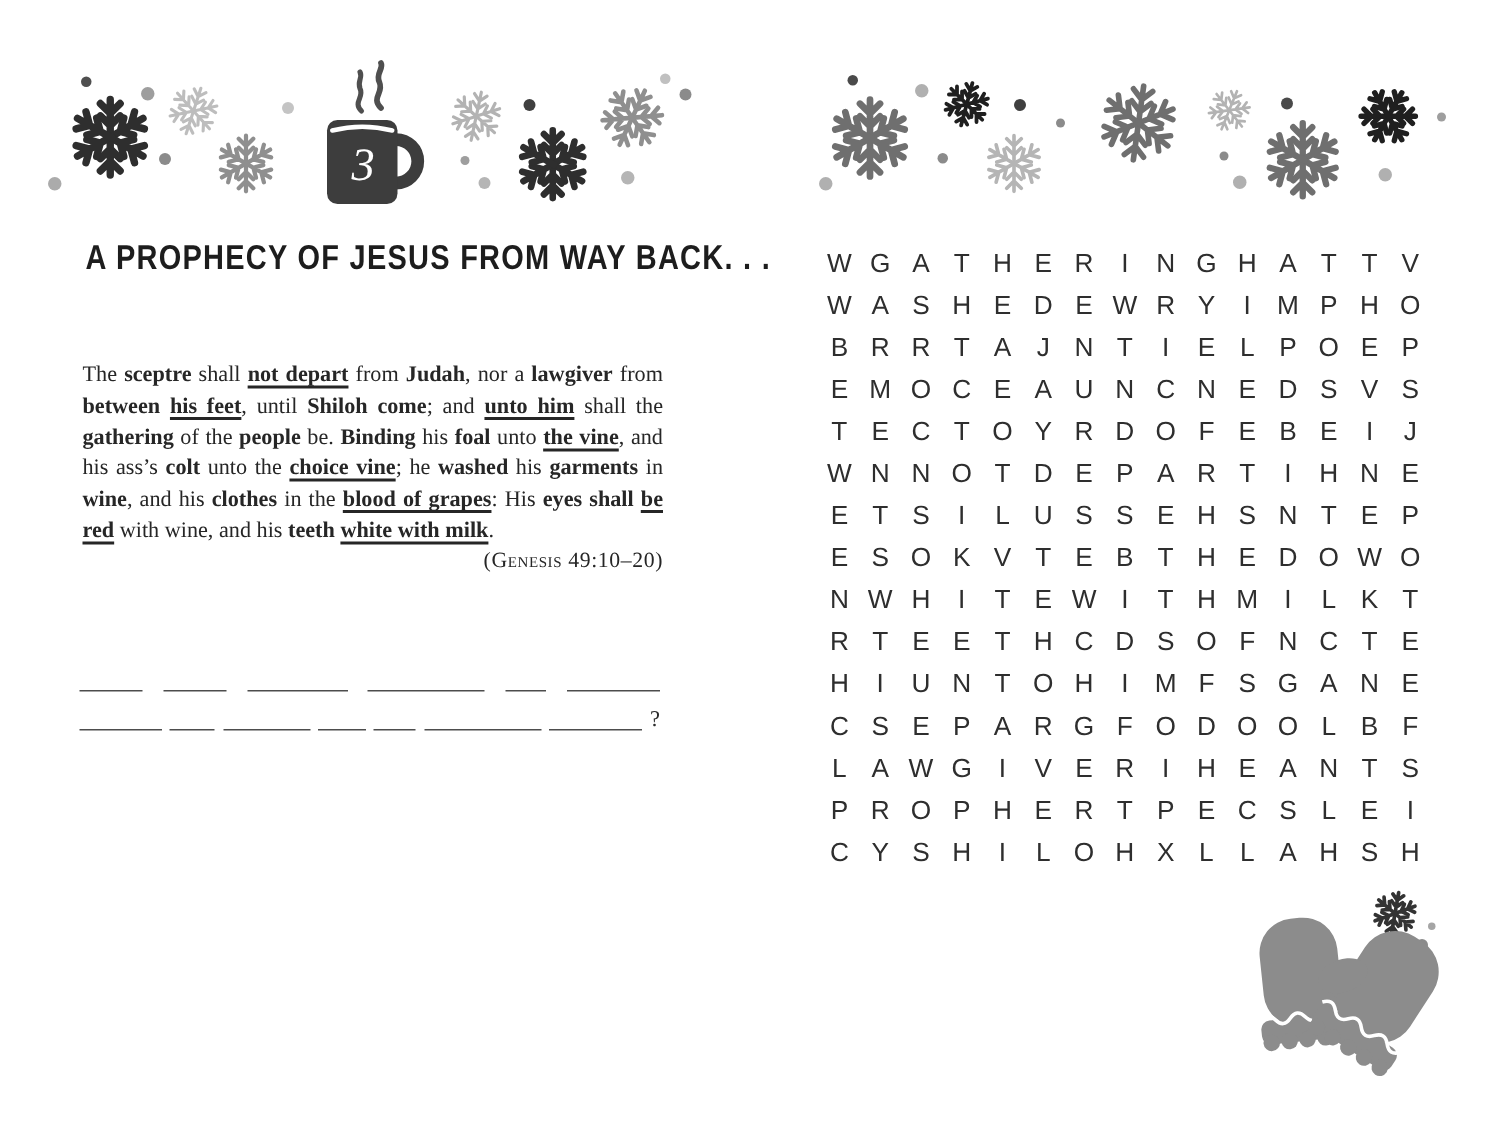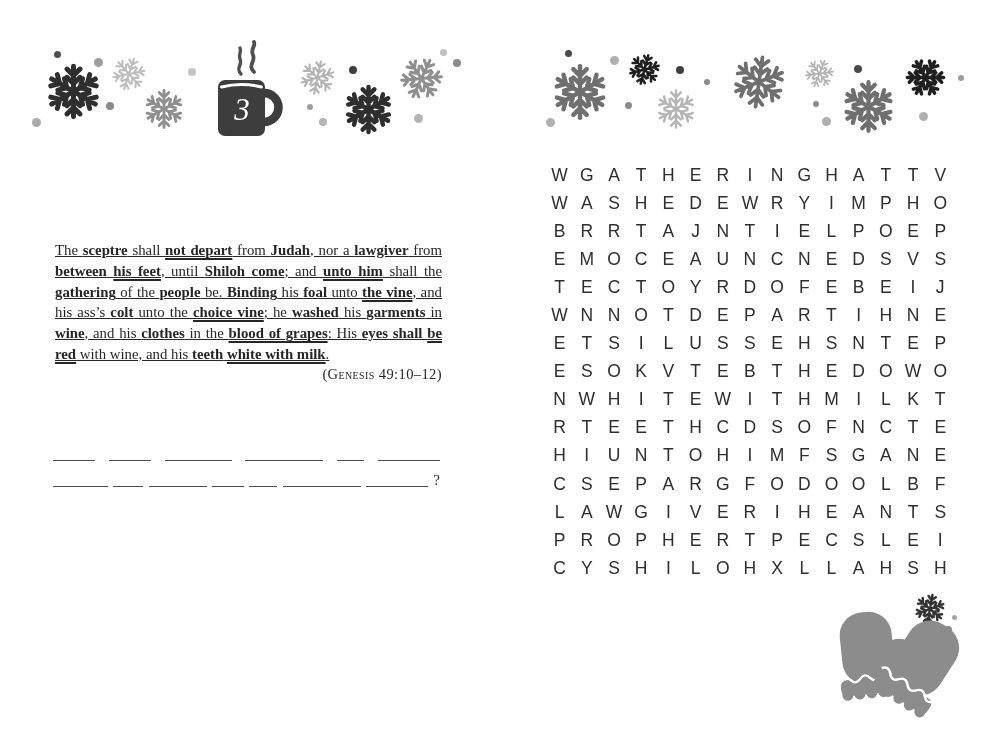--- a/index.html
+++ b/index.html
@@ -11,21 +11,21 @@
 
   .flake{position:absolute;display:block;}
   .dot{position:absolute;border-radius:50%;}
 
   .condensed{display:inline-block;transform:scaleX(.84);transform-origin:0 50%;
              font-family:"Liberation Sans",sans-serif;font-weight:600;
              letter-spacing:1px;color:#1d1d1d;white-space:nowrap;}
 
   .title{position:absolute;left:57px;top:158px;font-size:23px;}
   .verse-par{position:absolute;left:55px;top:240px;width:387px;margin:0;
-             font-size:14.8px;line-height:20.8px;color:#262626;text-align:justify;text-decoration:underline;}
+             font-size:14.8px;line-height:20.8px;color:#262626;text-align:justify;}
   .verse-par .b{font-weight:700;}
   .verse-par .u{text-decoration:underline;text-decoration-thickness:1.5px;text-underline-offset:2.5px;}
   .verse-ref{position:absolute;left:55px;top:366px;width:387px;text-align:right;
              font-variant:small-caps;font-size:14.5px;letter-spacing:.4px;color:#262626;}
   .secret-label{position:absolute;left:57px;top:413px;font-size:16.5px;}
 
   .blank-line{position:absolute;left:53px;width:387px;height:14px;display:flex;
               justify-content:space-between;align-items:flex-end;}
   .blank{display:inline-block;height:12px;border-bottom:1.6px solid #4d4d4d;}
   .blank-suffix{font-family:"Liberation Serif",serif;font-size:15px;color:#2c2c2c;line-height:14px;}
@@ -94,24 +94,25 @@
 
     <svg class="mug" viewBox="0 0 82 104">
       <path d="M31 38 c-6 -6 2 -9 -1 -15 c-2 -5 2 -7 0 -11" fill="none" stroke="#4f4f4f" stroke-width="3.4" stroke-linecap="round"></path>
       <path d="M44 36 c-7 -7 2 -10 -1 -17 c-3 -6 3 -9 1 -13" fill="none" stroke="#4f4f4f" stroke-width="3.8" stroke-linecap="round"></path>
       <path d="M54 57 a14.5 14.5 0 1 1 0 29" fill="none" stroke="#3d3d3d" stroke-width="8.5"></path>
       <rect x="8" y="44" width="47" height="56" rx="7" fill="#3d3d3d"></rect>
       <path d="M11.5 51 q20 -5 40 0" fill="none" stroke="#ffffff" stroke-width="3" stroke-linecap="round"></path>
       <text x="32" y="84" text-anchor="middle" font-family="Liberation Serif, serif" font-style="italic" font-size="31" fill="#ffffff">3</text>
     </svg>
 
+    <h1 class="title" style="margin:0;font-weight:normal"><span class="condensed" style="font-size:23px">A PROPHECY OF JESUS FROM WAY BACK. . .</span></h1>
 
     <p class="verse-par"><span>The </span><span class="b">sceptre</span><span> shall </span><span class="b u">not depart</span><span> from </span><span class="b">Judah</span><span>, nor a </span><span class="b">lawgiver</span><span> from </span><span class="b">between</span><span> </span><span class="b u">his feet</span><span>, until </span><span class="b">Shiloh come</span><span>; and </span><span class="b u">unto him</span><span> shall the </span><span class="b">gathering</span><span> of the </span><span class="b">people</span><span> be. </span><span class="b">Binding</span><span> his </span><span class="b">foal</span><span> unto </span><span class="b u">the vine</span><span>, and his ass’s </span><span class="b">colt</span><span> unto the </span><span class="b u">choice vine</span><span>; he </span><span class="b">washed</span><span> his </span><span class="b">garments</span><span> in </span><span class="b">wine</span><span>, and his </span><span class="b">clothes</span><span> in the </span><span class="b u">blood of grapes</span><span>: His </span><span class="b">eyes shall </span><span class="b u">be red</span><span> with wine, and his </span><span class="b">teeth</span><span> </span><span class="b u">white with milk</span><span>.</span></p>
 
-    <div class="verse-ref">(Genesis 49:10–12)</div>
+    <div class="verse-ref">(Genesis 49:10–20)</div>
 
     <div class="blank-line" style="top:447px">
         <span class="blank" style="width: 42px;"></span>
         <span class="blank" style="width: 42px;"></span>
         <span class="blank" style="width: 67px;"></span>
         <span class="blank" style="width: 78px;"></span>
         <span class="blank" style="width: 27px;"></span>
         <span class="blank" style="width: 62px;"></span>
       </div>
     <div class="blank-line" style="top:473px">

